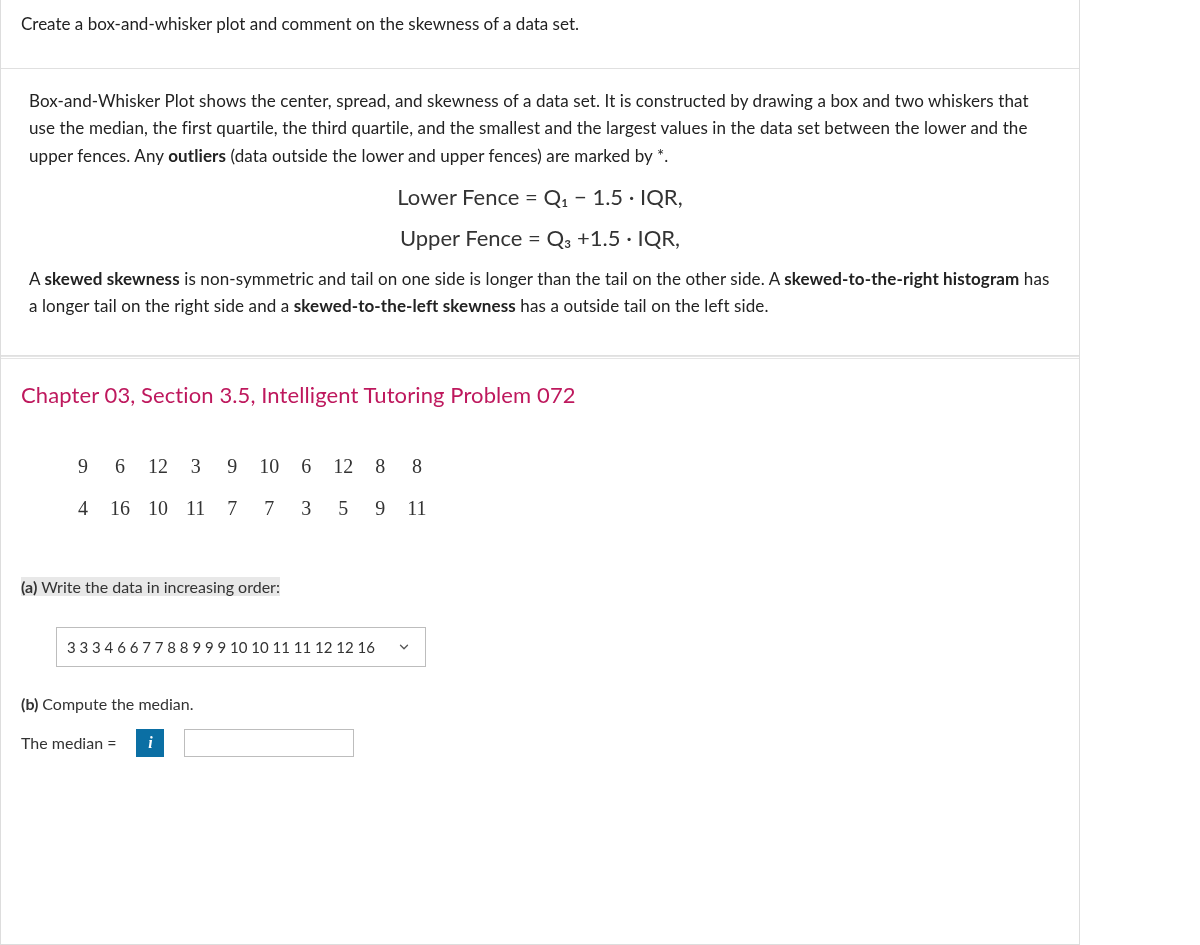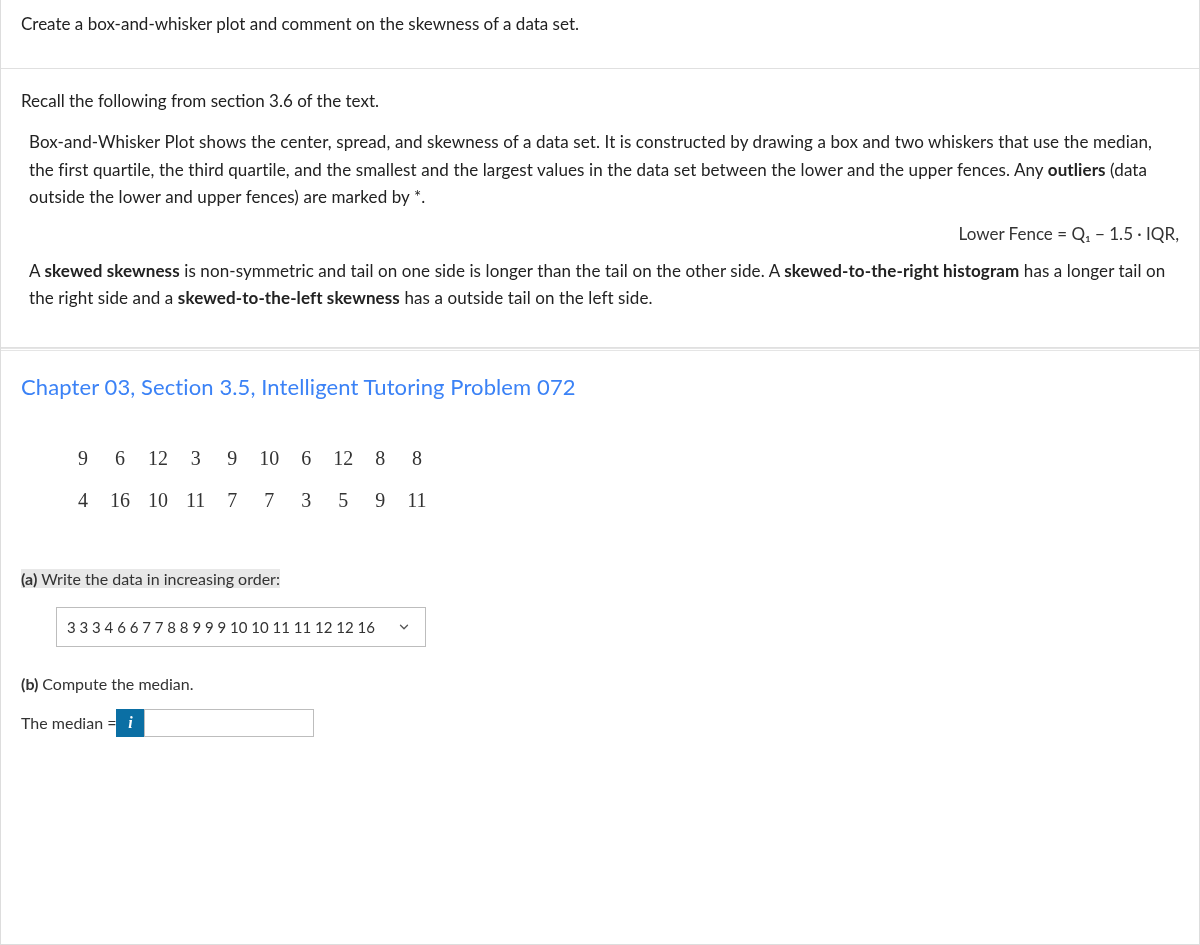--- a/index.html
+++ b/index.html
@@ -4,21 +4,21 @@
 <style>
   * { box-sizing: border-box; margin: 0; padding: 0; }
   body {
     font-family: "Lato", "Helvetica Neue", Arial, sans-serif;
     color: #333;
     background: #fff;
     font-size: 16px;
     line-height: 1.6;
   }
   .page {
-    width: 1200px;
+    width: 1080px;
     min-height: 945px;
     border: 1px solid #ddd;
     border-top: none;
     padding: 0;
   }
   .section {
     padding: 18px 20px 25px 20px;
     border-bottom: 1px solid #e0e0e0;
   }
   .section.intro { padding-top: 10px; }
@@ -44,27 +44,27 @@
   .para {
     font-size: 17px;
     color: #222;
     margin-bottom: 10px;
     font-weight: 400;
     letter-spacing: 0.1px;
     margin-left: 8px;
   }
   strong { font-weight: 700; }
   .formulae {
-    text-align: right;
+    text-align: center;
     margin: 8px 0 10px 0;
-    font-size: 17px;
+    font-size: 22px;
   }
   .formulae .line { margin: 6px 0; }
   .chapter-title {
-    color: #3b82f6;
+    color: #be185d;
     font-size: 22px;
     font-weight: 400;
     margin-bottom: 28px;
     letter-spacing: 0.1px;
   }
   .data-table {
     font-family: "Times New Roman", Georgia, serif;
     font-size: 20px;
     margin: 0 0 40px 35px;
     border-collapse: separate;
@@ -75,21 +75,21 @@
     font-size: 16px;
     margin-bottom: 12px;
   }
   .part-label .hl {
     background: #e8e8e8;
     padding: 0 0;
   }
   .select-wrap {
     position: relative;
     display: inline-block;
-    margin: 4px 0 24px 35px;
+    margin: 16px 0 24px 35px;
   }
   .fake-select {
     border: 1px solid #bdbdbd;
     background: #fff;
     padding: 7px 40px 7px 10px;
     font-size: 15px;
     color: #333;
     min-width: 370px;
     display: inline-block;
     position: relative;
@@ -99,21 +99,21 @@
     position: absolute;
     right: 14px;
     top: 50%;
     transform: translateY(-50%);
     pointer-events: none;
   }
   .chev svg { display: block; }
   .median-row {
     display: flex;
     align-items: center;
-    gap: 0;
+    gap: 20px;
     font-size: 16px;
   }
   .info-btn {
     width: 28px;
     height: 28px;
     background: #0b6fa4;
     color: #fff;
     border: none;
     font-family: Georgia, "Times New Roman", serif;
     font-style: italic;
@@ -136,28 +136,28 @@
 </head>
 <body>
 
 <div class="page">
 
   <div class="section intro">
     <p class="prompt-heading">Create a box-and-whisker plot and comment on the skewness of a data set.</p>
   </div>
 
   <div class="section">
-    <p class="recall">Recall the following from section 3.6 of the text.</p>
 
     <p class="para">
       <span>Box-and-Whisker Plot shows the center, spread, and skewness of a data set. It is constructed by drawing a box and two whiskers that use the median, the first quartile, the third quartile, and the smallest and the largest values in the data set between the lower and the upper fences. Any </span><strong>outliers</strong><span> (data outside the lower and upper fences) are marked by *.</span>
     </p>
 
     <div class="formulae">
       <div class="line">Lower Fence = Q₁ − 1.5 · IQR,</div>
+      <div class="line">Upper Fence = Q₃ +1.5 · IQR,</div>
     </div>
 
     <p class="para">
       <span>A </span><strong>skewed skewness</strong><span> is non-symmetric and tail on one side is longer than the tail on the other side. A </span><strong>skewed-to-the-right histogram</strong><span> has a longer tail on the right side and a </span><strong>skewed-to-the-left skewness</strong><span> has a outside tail on the left side.</span>
     </p>
   </div>
 
   <div class="divider-gap"></div>
 
   <div class="section problem">

